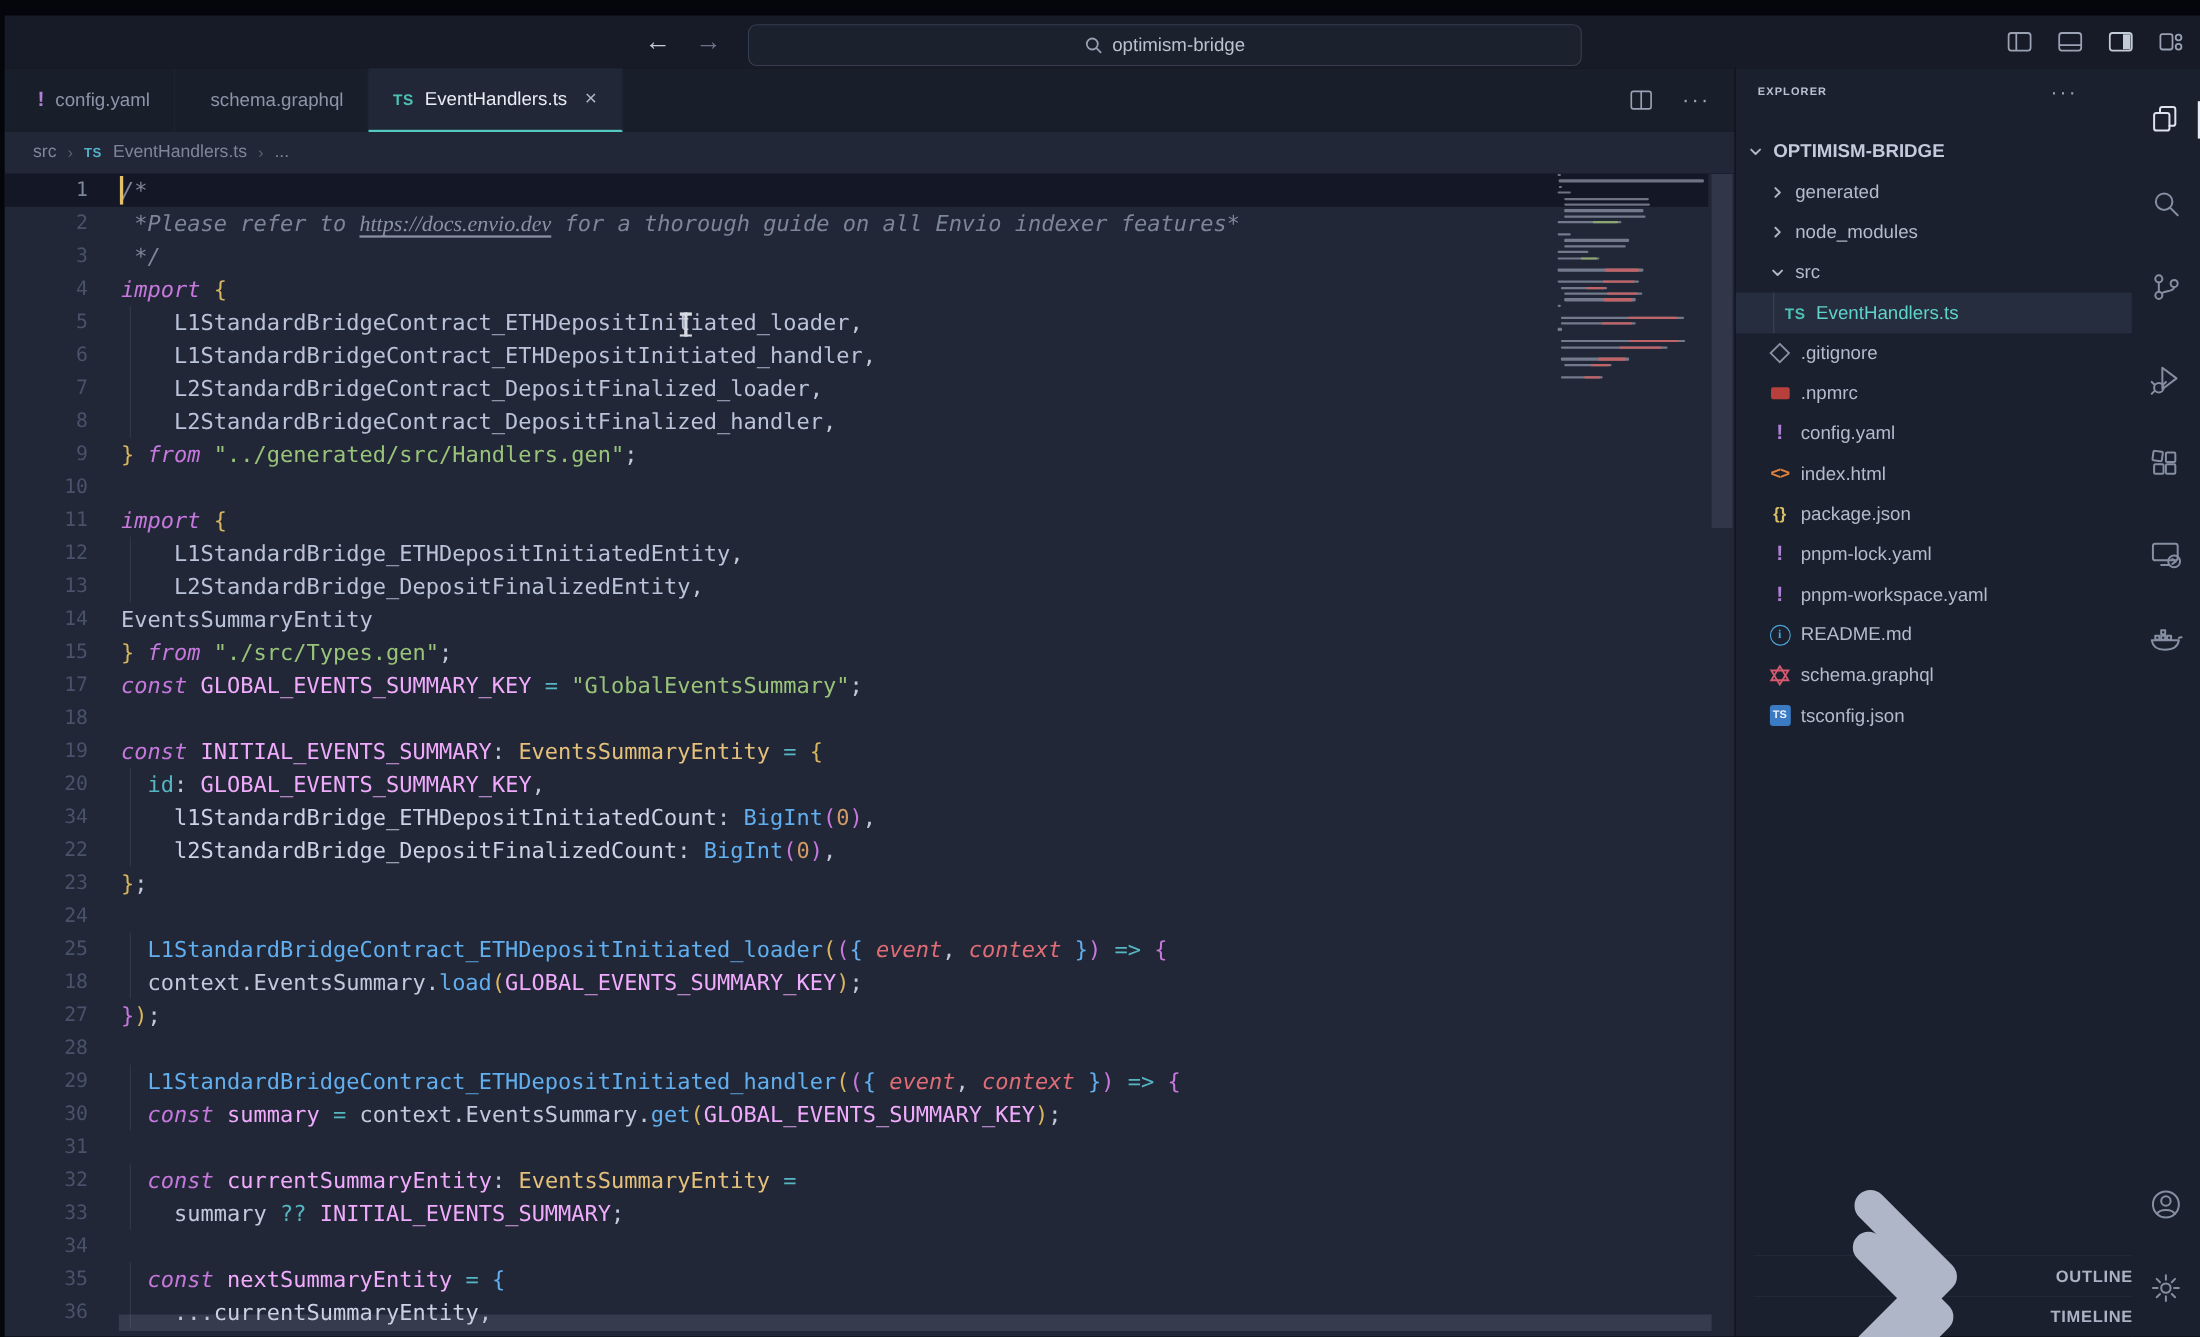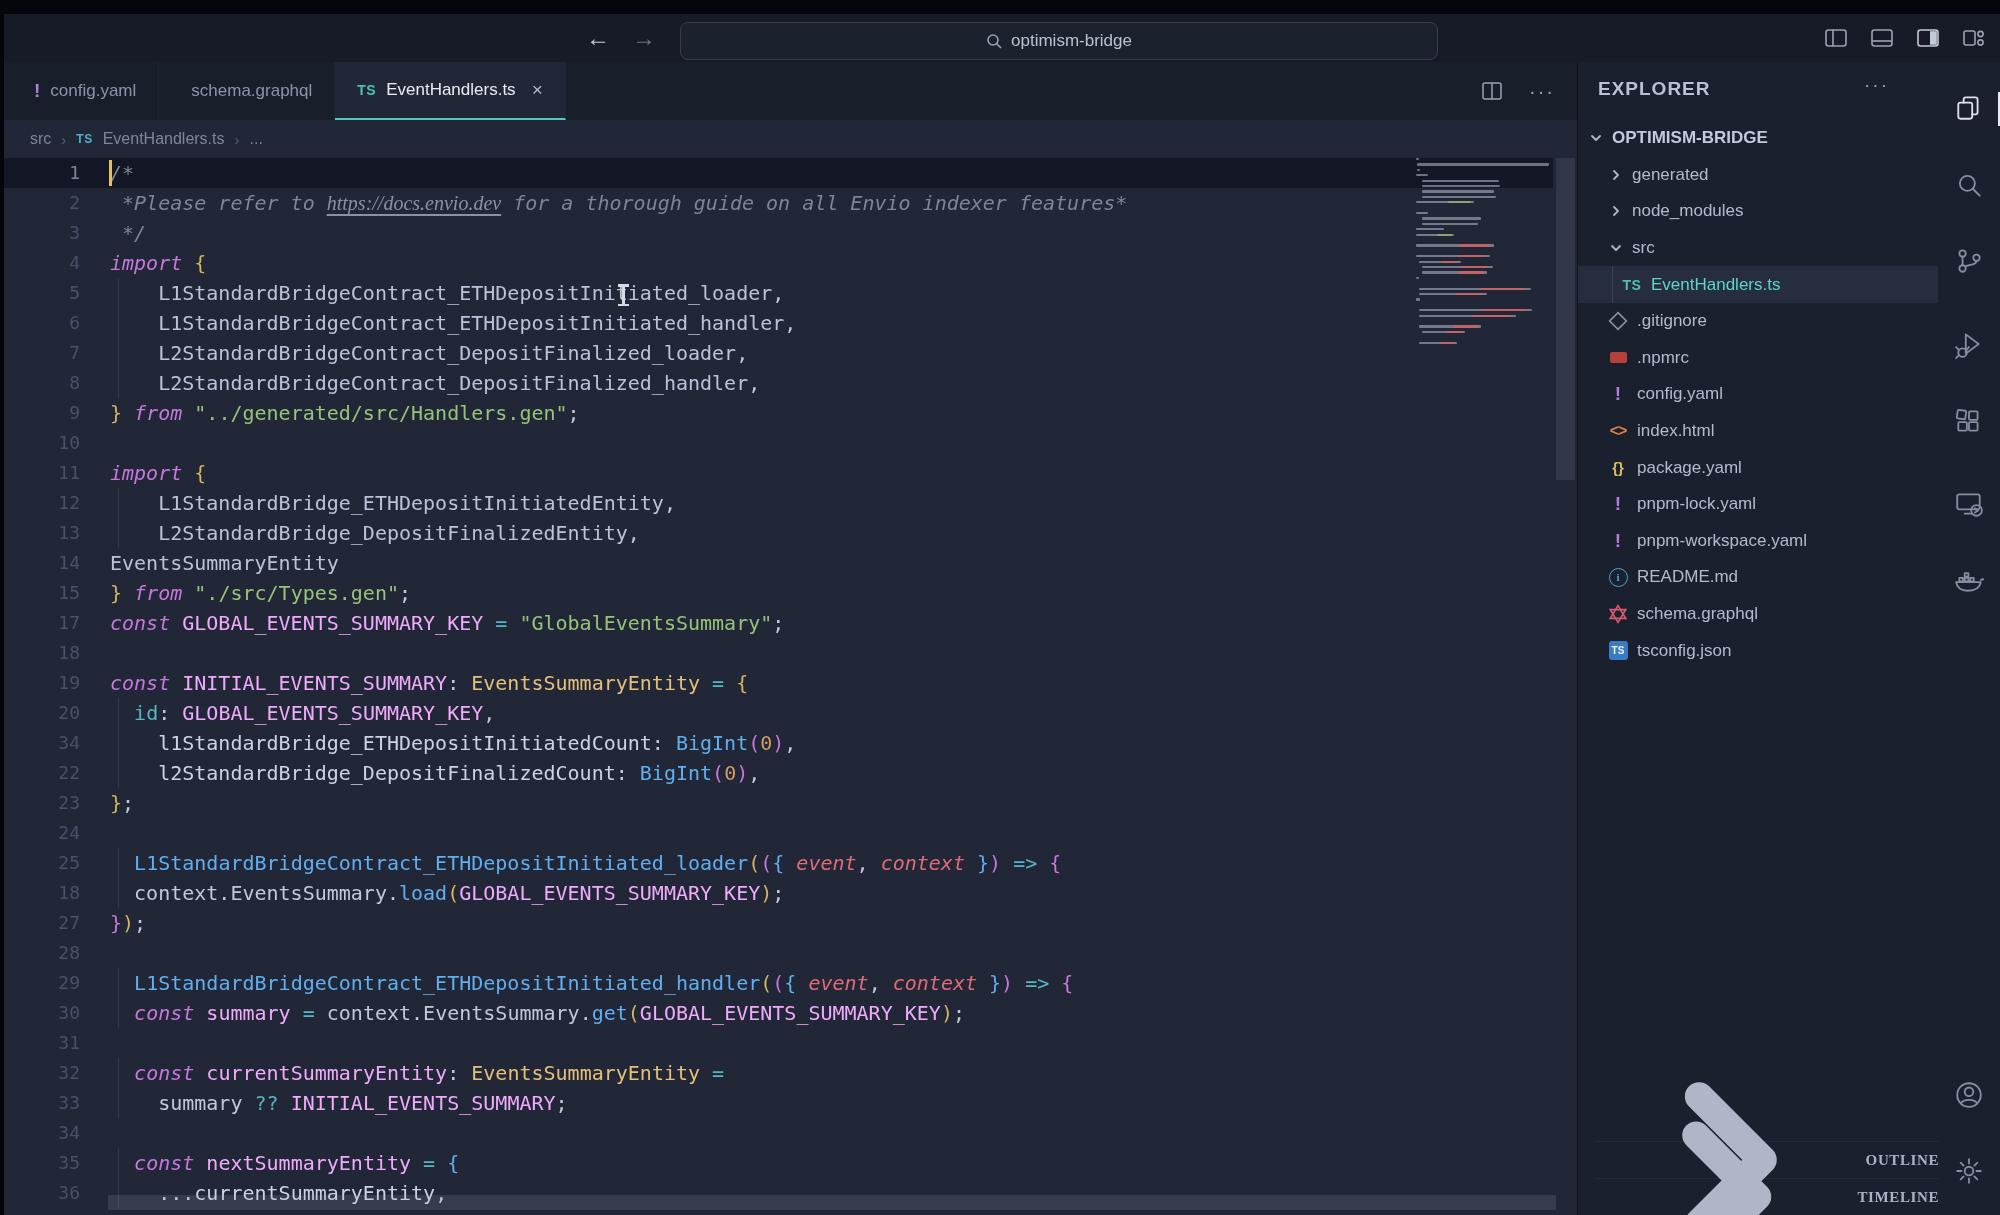--- a/index.html
+++ b/index.html
@@ -72,33 +72,33 @@
   #mouse-cursor::before,#mouse-cursor::after{content:'';position:absolute;left:-4px;width:11px;height:2.5px;background:#d6dae2;}
   #mouse-cursor::before{top:0}#mouse-cursor::after{bottom:0}
   #minimap{position:absolute;left:1412px;top:0;width:140px;height:360px;}
   .mm-row{position:absolute;height:2.2px;border-radius:1px;background:rgba(198,206,224,.5);}
   .mm-red{background:rgba(207,96,96,.85);}
   .mm-green{background:rgba(143,174,106,.85);}
   #vscroll{position:absolute;left:1552px;top:0;width:19px;height:322px;background:rgba(165,175,195,.12);}
   #hscroll{position:absolute;left:104px;bottom:5px;width:1448px;height:15px;background:rgba(165,175,195,.16);}
   
   #sidebar{position:absolute;left:1577px;top:62px;width:361px;bottom:0;background:#1a202e;border-left:1px solid #11141d;}
-  #exp-header{position:absolute;left:20px;top:16px;color:#b9c1d3;font-size:19px;letter-spacing:1px;font-weight:bold;}
+  #exp-header{position:absolute;left:20px;top:16px;color:#b9c1d3;font-size:10px;letter-spacing:1px;font-weight:bold;}
   #exp-more{position:absolute;right:50px;top:12px;color:#9aa2b4;font-size:19px;letter-spacing:2px;}
   #tree{position:absolute;left:0;top:58px;width:100%;}
   .row{display:flex;align-items:center;height:36.6px;font-size:17px;color:#b3bbcd;position:relative;}
   .row .chev{width:16px;height:16px;flex:0 0 16px;}
   .row.root{padding-left:10px;font-weight:bold;color:#c3cadb;gap:8px;}
   .row.folder{padding-left:30px;gap:8px;align-items:center;}
   .row.file{padding-left:30px;gap:9px;}
   .row.nested{padding-left:44px;}
   .row.nested::before{content:'';position:absolute;left:34px;top:0;height:100%;border-left:1px solid rgba(125,136,160,.25);}
   .row.selected{background:#262d3e;color:#5fd4cc;}
   .row .ficon{width:20px;display:inline-flex;justify-content:center;}
-  #sections{position:absolute;left:16px;right:0;bottom:0;font-family:Liberation Serif, serif;}
+  #sections{position:absolute;left:16px;right:0;bottom:0;}
   .section{display:flex;align-items:center;gap:8px;height:36px;padding-left:10px;border-top:1px solid #232a39;
     color:#aab2c4;font-size:15px;font-weight:bold;letter-spacing:.6px;}
   
   #activitybar{position:absolute;left:1938px;top:62px;right:0;bottom:0;background:#1a202e;}
   .abar-icon{position:absolute;left:50%;transform:translateX(-50%);width:30px;height:30px;}
   .abar-icon svg{width:30px;height:30px;display:block;}
   #ab-indicator{position:absolute;right:0;top:30px;width:2px;height:34px;background:#e8ecf4;}
   
   #edge-top{position:absolute;left:0;top:0;width:100%;height:14px;background:#04060b;}
   #edge-left{position:absolute;left:0;top:0;width:4px;height:100%;background:#04060b;}
@@ -321,21 +321,21 @@
         <div class="row file">
           <span class="ficon">
             <span class="ic-html">&lt;&gt;</span>
           </span>
           <span>index.html</span>
         </div>
         <div class="row file">
           <span class="ficon">
             <span class="ic-json">{}</span>
           </span>
-          <span>package.yaml</span>
+          <span>package.json</span>
         </div>
         <div class="row file">
           <span class="ficon">
             <span class="ic-yaml">!</span>
           </span>
           <span>pnpm-lock.yaml</span>
         </div>
         <div class="row file">
           <span class="ficon">
             <span class="ic-yaml">!</span>

